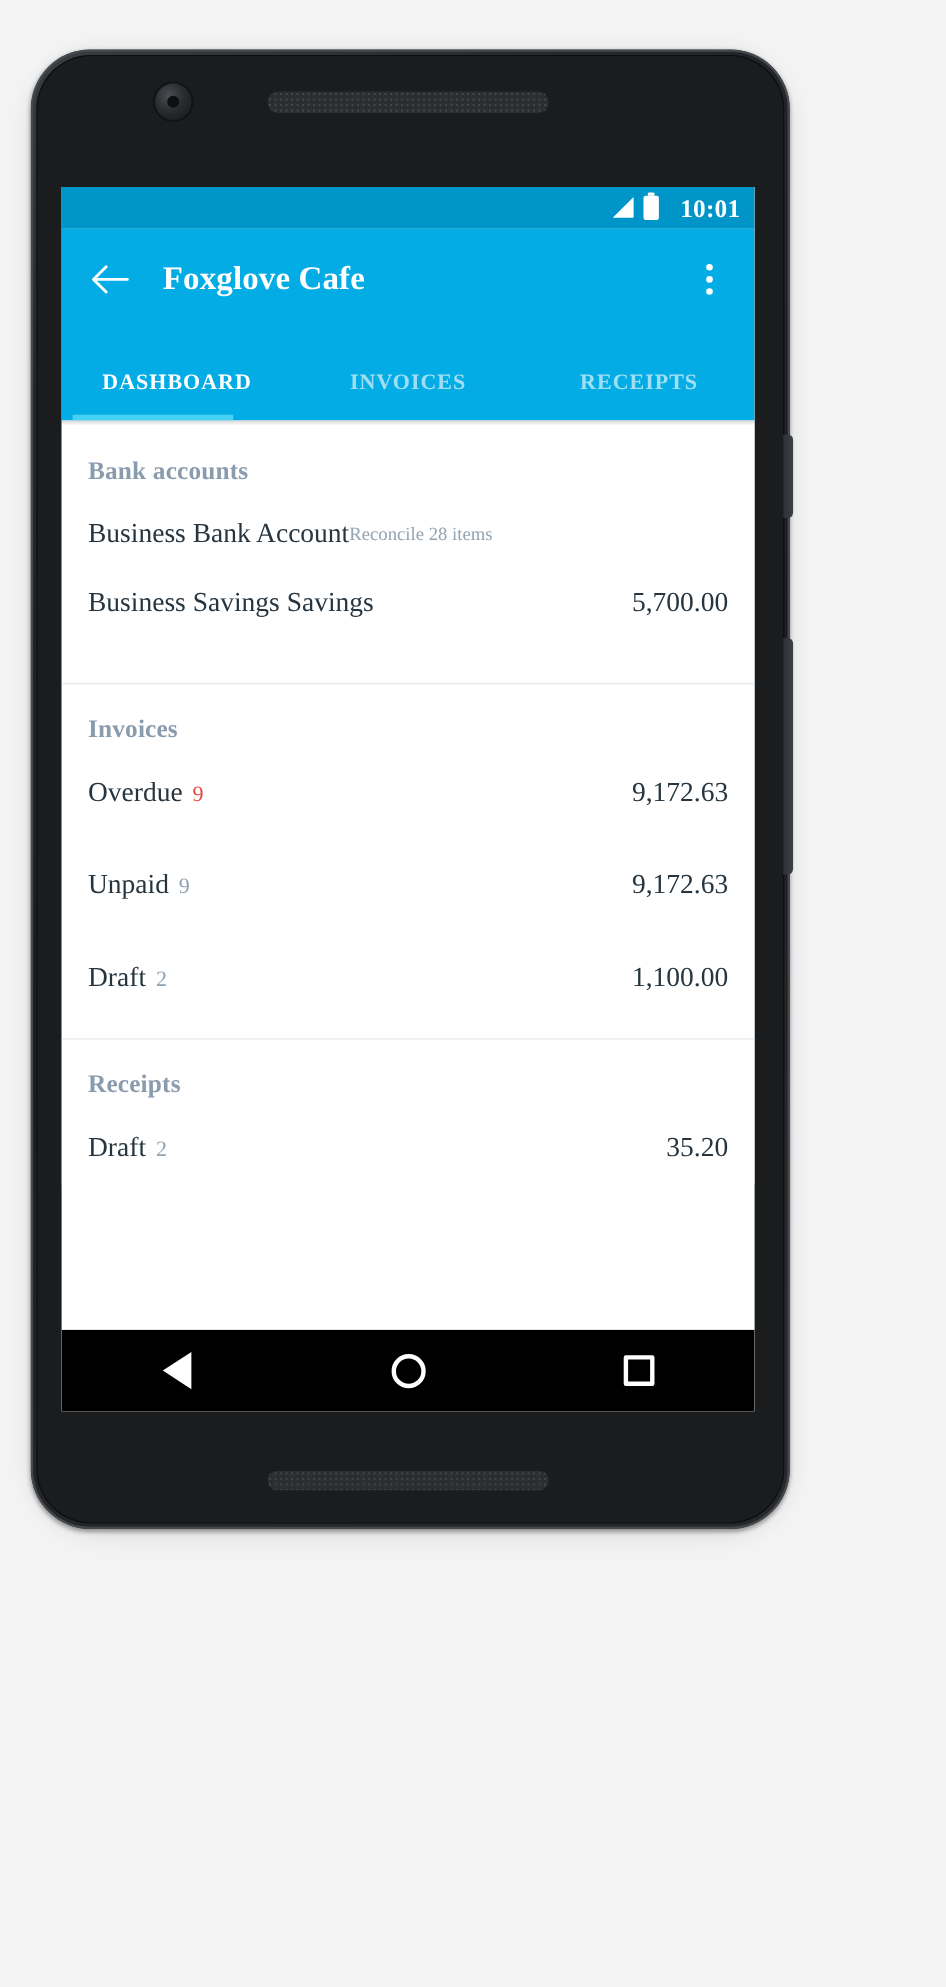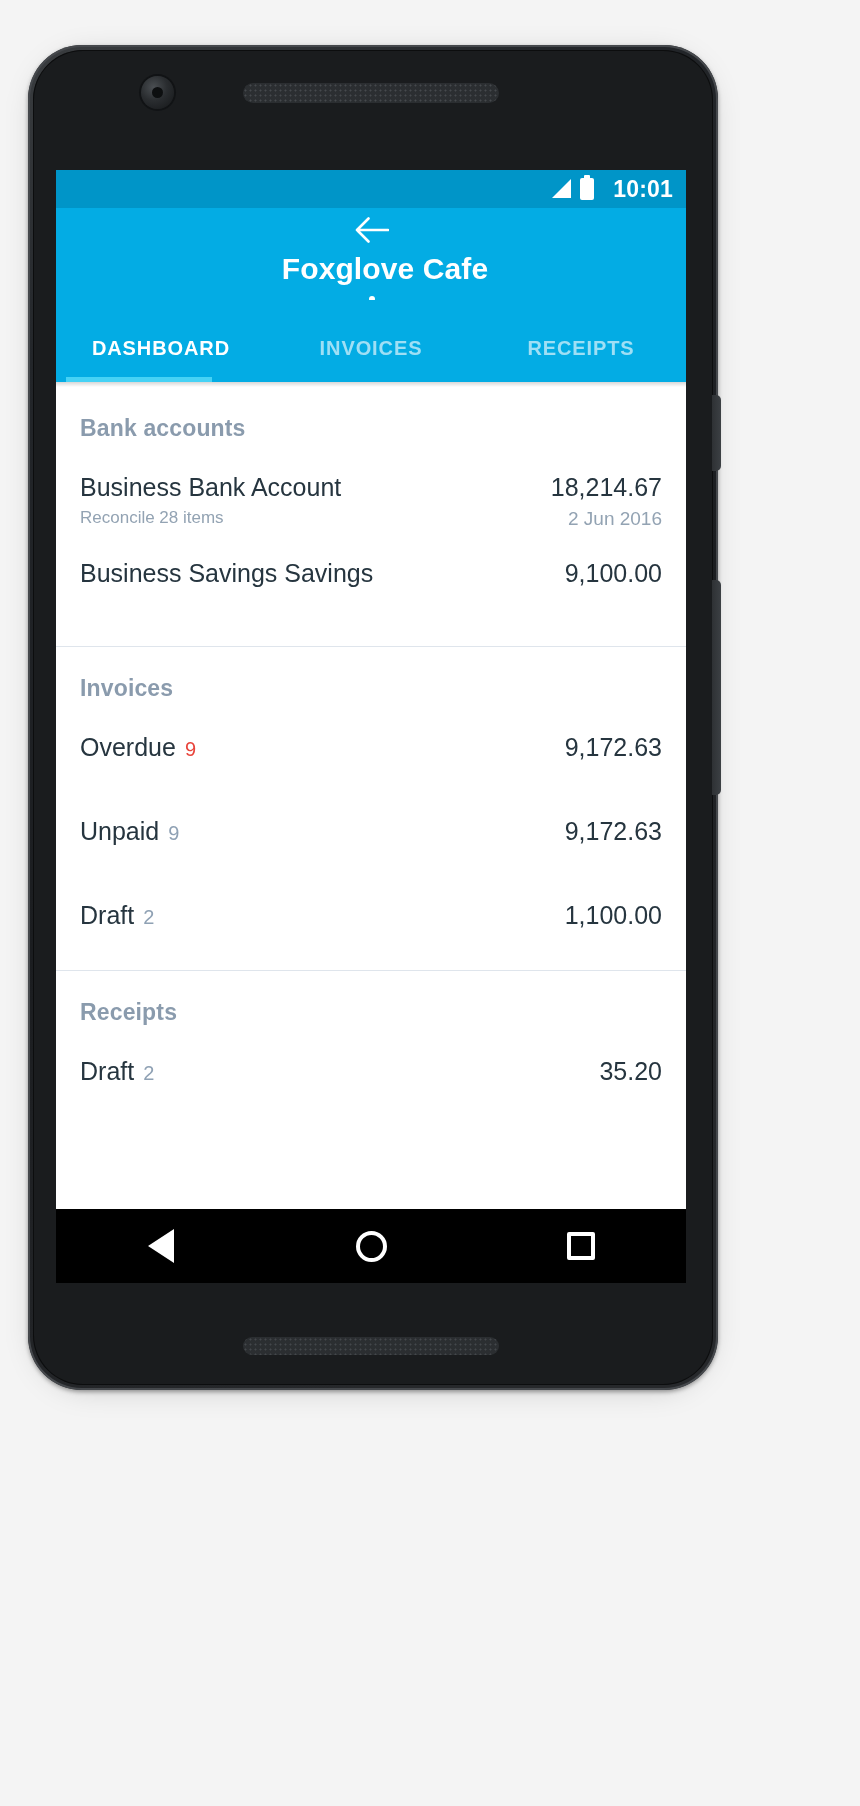--- a/index.html
+++ b/index.html
@@ -3,21 +3,21 @@
 <meta charset="utf-8">
 <title>Phone Dashboard</title>
 <style>
   * { box-sizing: border-box; margin: 0; padding: 0; }
   html, body {
     width: 860px; height: 1806px;
     background: #f4f4f4;
     font-family: "Liberation Sans", sans-serif;
     overflow: hidden;
   }
-  #root { position: relative; width: 860px; height: 1470px; }
+  #root { position: relative; width: 860px; height: 1470px; font-family: Liberation Serif, serif; }
 
   
   .phone-shadow {
     position: absolute; left: 34px; top: 54px;
     width: 678px; height: 1336px;
     border-radius: 58px;
     background: rgba(0,0,0,0.16);
     filter: blur(14px);
   }
   .phone-body {
@@ -112,21 +112,20 @@
     font-size: 23px; font-weight: bold; letter-spacing: 0.2px;
     margin-left: 10px; line-height: 1;
   }
 
   
   .appbar {
     height: 92px; width: 100%;
     background: #03ace4;
     display: flex; align-items: center;
     padding: 0 20px 0 22px;
-    flex-direction: column;
   }
   .back-arrow {
     width: 44px; height: 44px;
     display: flex; align-items: center; justify-content: center;
     flex: 0 0 auto;
   }
   .appbar-title {
     color: #ffffff; font-size: 30px; font-weight: bold;
     margin-left: 26px; letter-spacing: 0.1px;
     flex: 1 1 auto;
@@ -170,21 +169,21 @@
     font-size: 23px; font-weight: bold;
     color: #8a9bad;
     padding: 28px 24px 16px 24px;
     letter-spacing: 0.15px;
   }
   .row {
     display: flex; align-items: flex-start;
     padding: 14px 24px 14px 24px;
     min-height: 62px;
   }
-  .row-left { flex: 1 1 auto; display: flex; flex-direction: column; }
+  .row-left { flex: 1 1 auto; display: flex; flex-direction: row; }
   .row-right { flex: 0 0 auto; display: flex; flex-direction: column; align-items: flex-end; }
   .row-title {
     font-size: 25px; color: #26353f; line-height: 1.22;
   }
   .row-sub {
     font-size: 17px; color: #93a3b3; margin-top: 5px; line-height: 1.2;
   }
   .row-amount {
     font-size: 25px; color: #26353f; line-height: 1.22;
   }
@@ -272,32 +271,28 @@
 
     <div class="content">
 
       <div class="section-header">Bank accounts</div>
 
       <div class="row">
         <div class="row-left">
           <div class="row-title">Business Bank Account</div>
           <div class="row-sub">Reconcile 28 items</div>
         </div>
-        <div class="row-right">
-          <div class="row-amount">18,214.67</div>
-          <div class="row-date">2 Jun 2016</div>
-        </div>
       </div>
 
       <div class="row">
         <div class="row-left">
           <div class="row-title">Business Savings Savings</div>
         </div>
         <div class="row-right">
-          <div class="row-amount">9,100.00</div>
+          <div class="row-amount">5,700.00</div>
         </div>
       </div>
 
       <div class="spacer-md"></div>
       <div class="divider"></div>
 
       <div class="section-header">Invoices</div>
 
       <div class="row">
         <div class="row-left">

